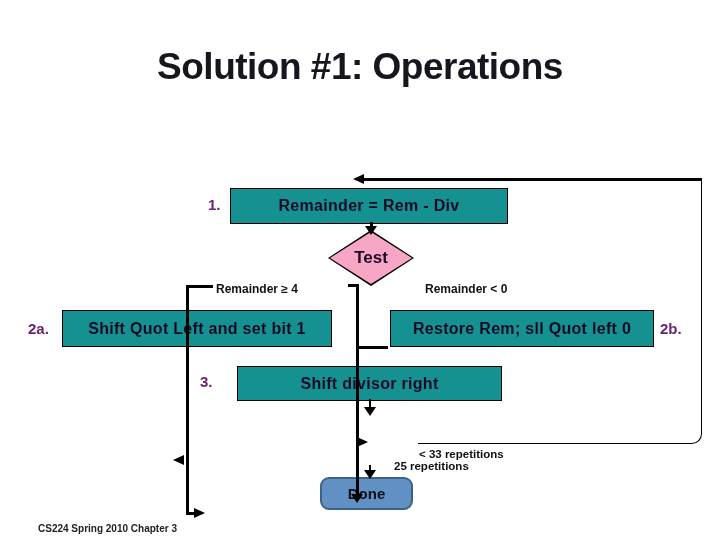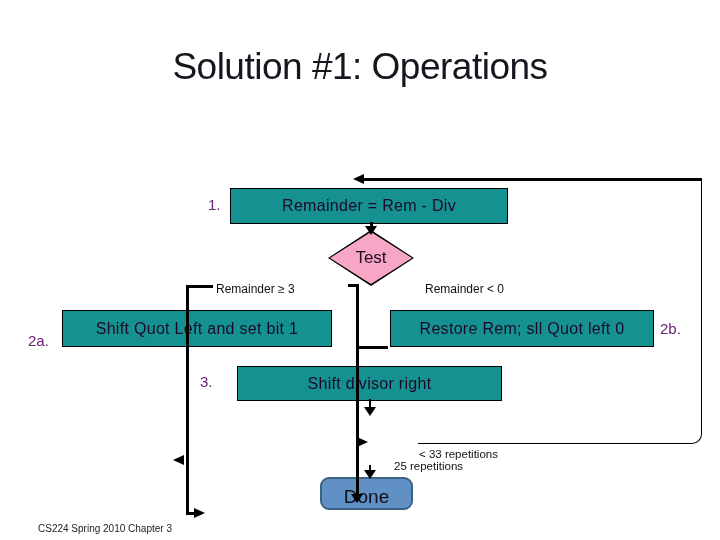--- a/index.html
+++ b/index.html
@@ -1,20 +1,20 @@
 <!DOCTYPE html>
 <html style="--teal: #169191; --pink: #f7a6c6; --doneFill: #6190c5; --doneBorder: #3d6384; --purple: #6b2272;"><head>
 <meta charset="utf-8">
 <style>
   html,body{margin:0;padding:0;background:#888;}
   #slide{
     position:relative;width:720px;height:540px;background:#ffffff;
     font-family:"Liberation Sans",sans-serif;overflow:hidden;margin:0 auto;
   }
-  .abs{position:absolute;}
+  .abs{position:absolute;font-weight:bold;}
   #title{
     left:0;top:46px;width:720px;text-align:center;
     font-size:37px;letter-spacing:-0.5px;color:#16161f;
   }
   .pbox{
     background:var(--teal,#169191);border:1px solid #000000;
     display:flex;align-items:center;justify-content:center;
     font-size:16px;letter-spacing:0.3px;color:#1c0b26;z-index:2;
   }
   .steplbl{font-size:15px;color:var(--purple,#6b2272);z-index:3;}
@@ -35,22 +35,22 @@
   .arr-right{border-top:5.5px solid transparent;border-bottom:5.5px solid transparent;
     border-left:11px solid #000000;}
   #loop-elbow{
     left:418px;top:180px;width:283px;height:263px;
     border-right:1.5px solid #000000;border-bottom:1.5px solid #000000;
     border-bottom-right-radius:10px;
   }
   #done-box{
     left:320px;top:477px;width:93px;height:33px;
     background:var(--doneFill,#6190c5);border:2px solid var(--doneBorder,#3d6384);
-    border-radius:9px;display:flex;align-items:flex-end;justify-content:center;
-    font-size:19px;color:#101018;z-index:2;box-sizing:border-box;
+    border-radius:9px;display:flex;align-items:center;justify-content:center;
+    font-size:15px;color:#101018;z-index:2;box-sizing:border-box;
   }
   .footer{font-size:10px;color:#222222;}
 </style>
 </head>
 <body>
 
 <div id="slide">
 
   <div id="title" class="abs">Solution #1: Operations</div>
 
@@ -64,36 +64,36 @@
     <span>Remainder = Rem - Div</span>
   </div>
 
   <div class="abs line" style="left:370px;top:222px;width:2.5px;height:6px;"></div>
   <div class="abs arr arr-down" style="left:365px;top:226px;"></div>
 
   <div class="abs diamond-outer" style="left:328px;top:230px;width:86px;height:56px;">
     <div class="diamond-inner" style="font-size:17px;">Test</div>
   </div>
 
-  <div class="abs smalltext" style="left:216px;top:282px;font-size:12px;">Remainder ≥ 3</div>
+  <div class="abs smalltext" style="left:216px;top:282px;font-size:12px;">Remainder ≥ 4</div>
   <div class="abs smalltext" style="left:425px;top:282px;font-size:12px;">Remainder &lt; 0</div>
 
   <div class="abs line" style="left:186px;top:285px;width:27px;height:3px;"></div>
   <div class="abs line" style="left:186px;top:285px;width:3px;height:230px;"></div>
   <div class="abs arr arr-left" style="left:173px;top:454.5px;"></div>
   <div class="abs line" style="left:186px;top:512px;width:10px;height:3px;"></div>
   <div class="abs arr arr-right" style="left:194px;top:508px;"></div>
 
   <div class="abs line" style="left:348px;top:284px;width:11px;height:3px;"></div>
   <div class="abs line" style="left:356px;top:284px;width:3px;height:212px;"></div>
   <div class="abs line" style="left:357px;top:346px;width:31px;height:2.5px;"></div>
   <div class="abs arr arr-right" style="left:357px;top:437px;"></div>
   <div class="abs arr arr-down" style="left:351px;top:494px;"></div>
 
-  <div class="abs steplbl" style="left:28px;top:320px;margin-top:12px;">2a.</div>
+  <div class="abs steplbl" style="left:28px;top:320px;">2a.</div>
   <div class="abs pbox" style="left:62px;top:310px;width:268px;height:35px;">
     <span>Shift Quot Left and set bit 1</span>
   </div>
 
   <div class="abs pbox" style="left:390px;top:310px;width:262px;height:35px;">
     <span>Restore Rem; sll Quot left 0</span>
   </div>
   <div class="abs steplbl" style="left:660px;top:320px;">2b.</div>
 
   <div class="abs steplbl" style="left:200px;top:373px;">3.</div>

